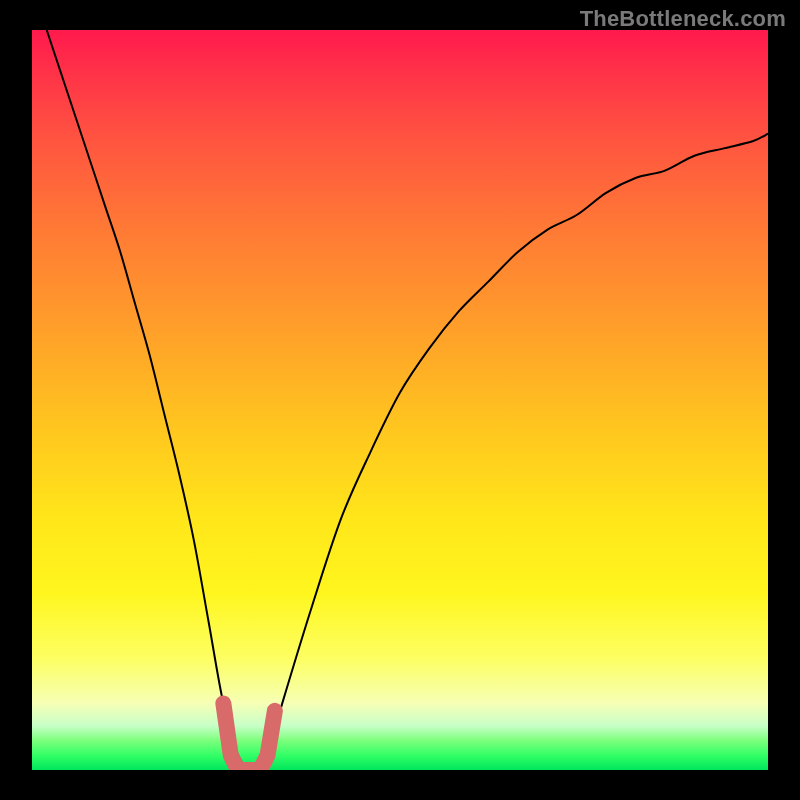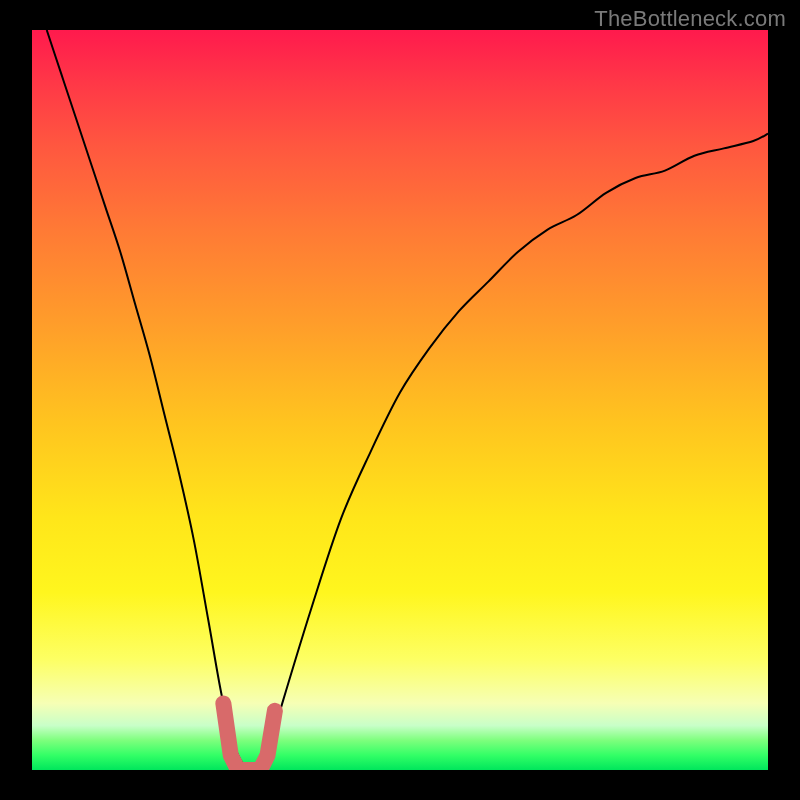--- a/index.html
+++ b/index.html
@@ -33,21 +33,21 @@
       #33ff66 98%,
       #00e65c 100%
     );
   }
   .watermark {
     position: absolute;
     top: 6px;
     right: 14px;
     color: #7a7a7a;
     font-size: 22px;
-    font-weight: 400;
+    font-weight: 700;
     letter-spacing: 0.2px;
     user-select: none;
   }
   svg.curve {
     position: absolute;
     left: 0;
     top: 0;
     width: 736px;
     height: 740px;
   }

